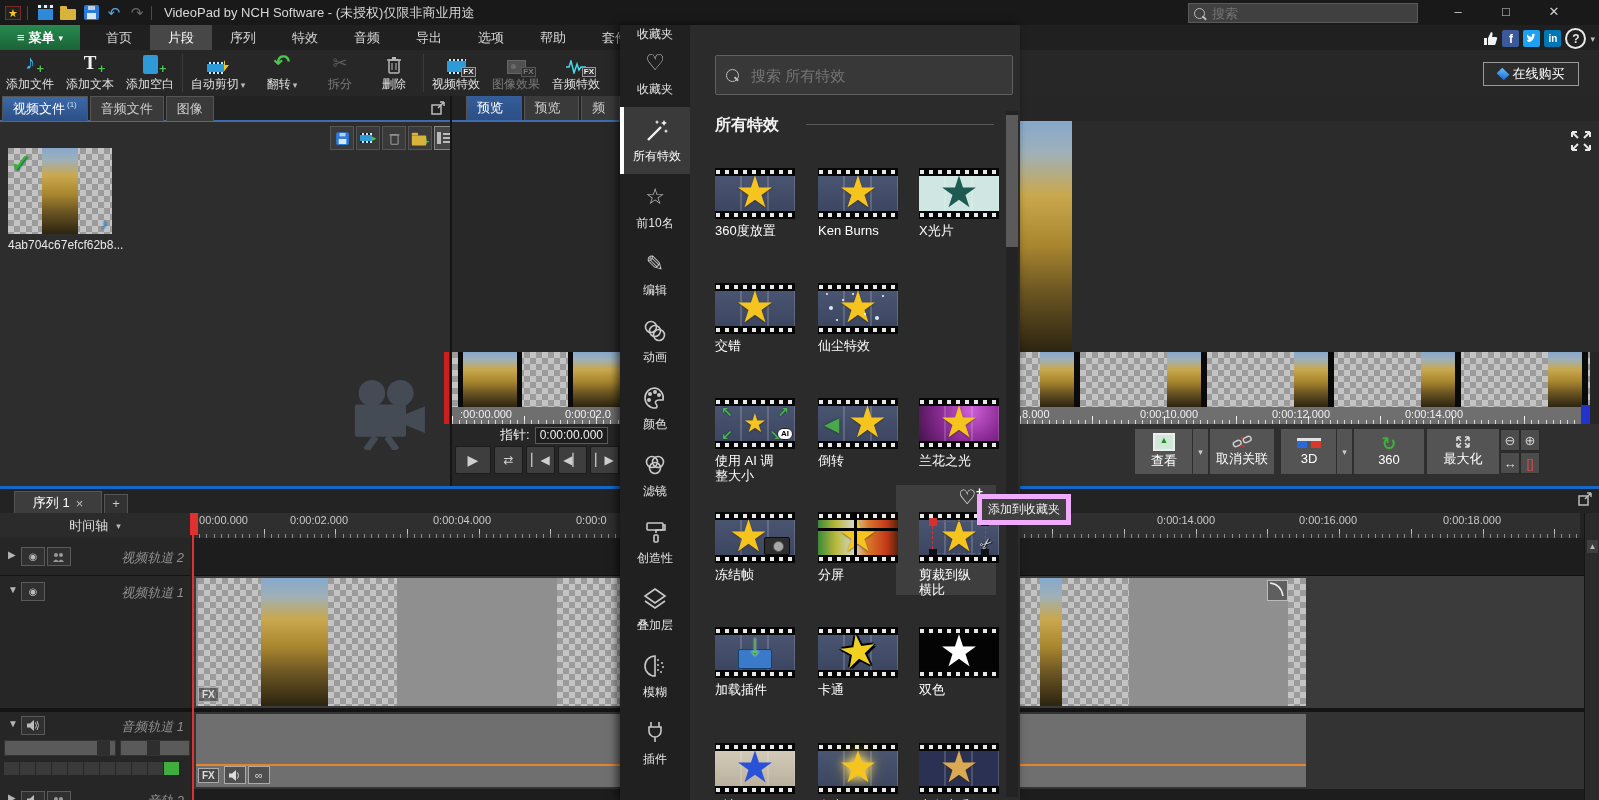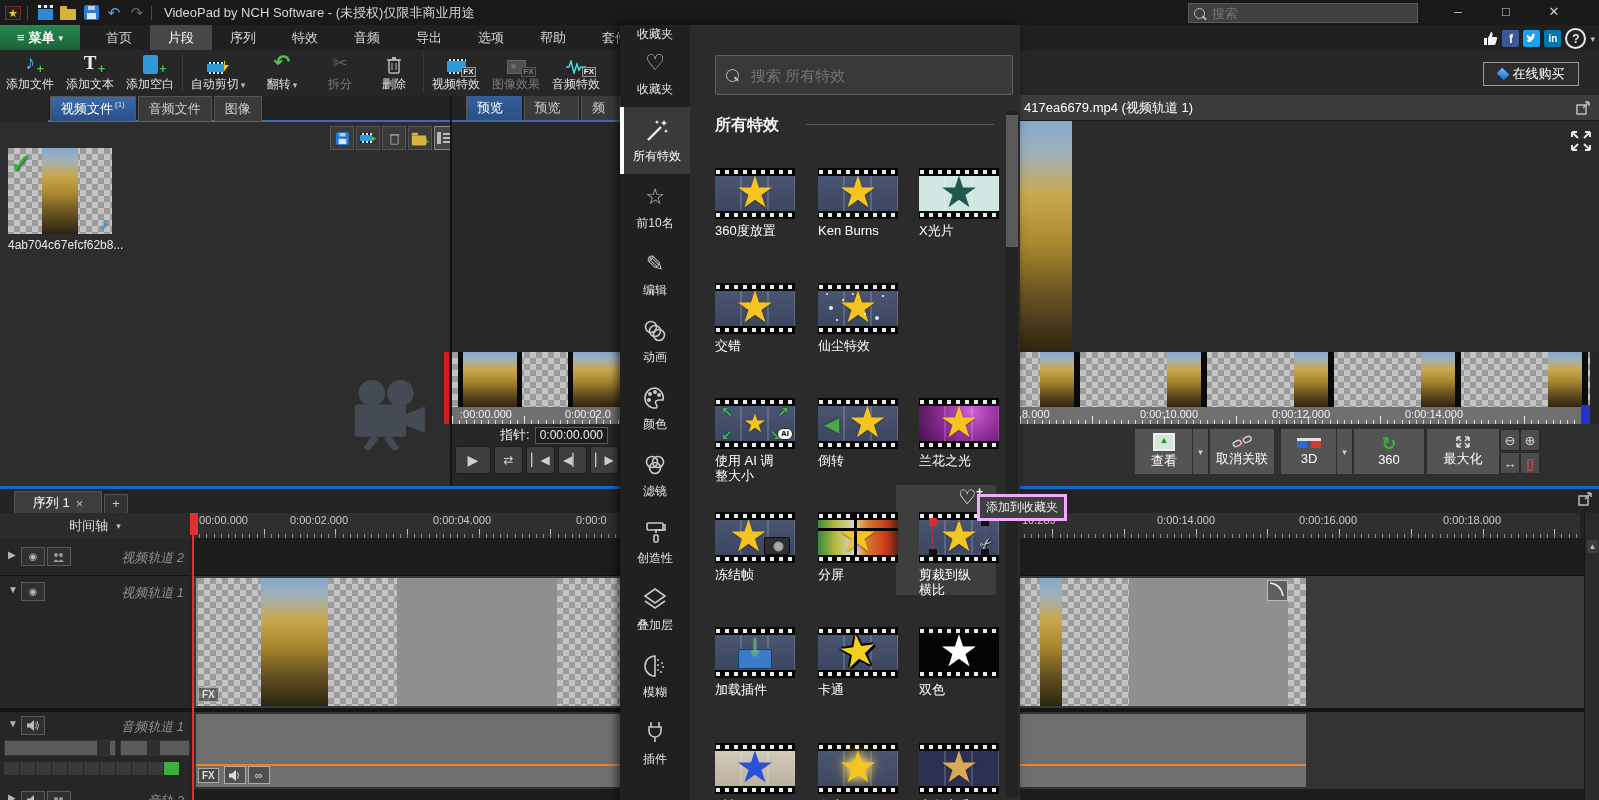--- a/index.html
+++ b/index.html
@@ -48,21 +48,21 @@
   .filmrect{width:17px;height:12px;background:#2e9ad8;position:relative;}
   .filmrect::before,.filmrect::after{content:"";position:absolute;left:0;right:0;height:2px;
     background:repeating-linear-gradient(90deg,#0b2233 0 2px,#cfe8f8 2px 4px);}
   .filmrect::before{top:0;} .filmrect::after{bottom:0;}
   .picrect{width:17px;height:12px;background:#8a8a8a;border:1px solid #bbb;position:relative;}
   .picrect::after{content:"";position:absolute;left:3px;top:3px;width:5px;height:5px;border-radius:50%;background:#c8c8c8;}
   .listic{width:14px;height:12px;border-left:4px solid #bbb;position:relative;}
   .listic::before{content:"";position:absolute;left:2px;top:1px;width:8px;height:2px;background:#bbb;box-shadow:0 4px 0 #bbb,0 8px 0 #bbb;}
   .minibtn{width:22px;height:22px;background:#3a3a3a;border:1px solid #555;display:flex;align-items:center;justify-content:center;margin-left:2px;}
   
-  .bintabs{left:0;top:96px;width:452px;height:24px;background:#222;display:flex;align-items:center;border-bottom:2px solid #3f6cae;margin-left:48px;}
+  .bintabs{left:0;top:96px;width:452px;height:24px;background:#222;display:flex;align-items:center;border-bottom:2px solid #3f6cae;}
   .btab{padding:3px 10px;margin-left:2px;background:#3a3a3a;border:1px solid #555;border-bottom:none;color:#ccc;display:flex;align-items:flex-start;gap:2px;}
   .btab.active{background:linear-gradient(#3b69a8,#2c4f86);color:#fff;}
   .btab sup{font-size:8px;color:#cfe0f8;}
   .binbody{left:0;top:122px;width:450px;height:364px;background:#2d2d2d;}
   .divider-v{left:450px;top:96px;width:2px;height:390px;background:#141414;}
   .checker{background:conic-gradient(#c4c4c4 25%,#9b9b9b 0 50%,#c4c4c4 0 75%,#9b9b9b 0) 0 0/12px 12px;}
   .treegrad{background:linear-gradient(180deg,#86a8cc 0%,#9fb0b8 14%,#c9a84e 32%,#a8862f 54%,#6b5522 74%,#2c2410 100%);}
   .clipname{color:#e8e8e8;font-size:12px;}
   .camera-ph{color:#45494f;}
   
@@ -148,21 +148,21 @@
   .plugarrow{position:absolute;left:50%;top:2px;transform:translateX(-50%);color:#3fae3f;font-size:30px;font-weight:bold;line-height:32px;text-shadow:0 0 2px #fff;}
   .sparkles{position:absolute;left:24px;top:16px;width:2px;height:2px;background:#fff;border-radius:50%;
     box-shadow:10px -6px 0 #fff,-12px 8px 0 1px #dceafc,22px 14px 0 #fff,-16px -6px 0 #eef,40px -4px 0 #fff,34px 18px 0 1px #dceafc,-6px 20px 0 #fff;}
   .crossv{position:absolute;left:36px;top:0;width:3px;height:51px;background:#000;}
   .crossh{position:absolute;left:0;top:16px;width:80px;height:3px;background:#000;}
   .hovbg{position:absolute;left:276px;top:460px;width:100px;height:110px;background:#3e3e3e;}
   .heartplus{position:absolute;left:338px;top:462px;color:#fff;font-size:20px;line-height:1;}
   .heartplus i{font-style:normal;font-size:12px;font-weight:bold;position:relative;top:-8px;}
   .fxscroll{position:absolute;left:386px;top:86px;width:12px;height:686px;background:#232323;}
   .fxthumbbar{position:absolute;left:386px;top:90px;width:12px;height:132px;background:#5a5a5a;}
-  .tooltip{left:977px;top:494px;background:#3f3f3f;border:3px solid #f0abfc;color:#f0f0f0;font-size:12px;padding:2px 6px;white-space:nowrap;z-index:60;}
+  .tooltip{left:977px;top:494px;background:#3f3f3f;border:5px solid #f0abfc;color:#f0f0f0;font-size:12px;padding:2px 6px;white-space:nowrap;z-index:60;}
   .fade-ic{position:absolute;width:19px;height:19px;background:#5f5f5f;border:1px solid #bbb;}
   svg{display:block;}
 </style>
 </head>
 <body>
 
 <div class="stage">
 
   <div class="abs titlebar">
     <span class="tb-ic">
@@ -398,29 +398,20 @@
   </div>
   <div class="abs transport" style="left:455px;top:446px;">
     <span class="trbtn" style="width:34px;font-size:14px">▶</span>
     <span class="trbtn" style="width:27px">⇄</span>
     <span class="trbtn" style="width:27px">▏◀</span>
     <span class="trbtn" style="width:27px">◀▏</span>
     <span class="trbtn" style="width:27px">▏▶</span>
     <span class="trbtn" style="width:27px">▶▏</span>
   </div>
 
-  <div class="abs pvheader">
-    <span style="margin-left:4px">417ea6679.mp4  (视频轨道 1)</span>
-    <span style="position:absolute;right:8px;top:5px">
-      <svg width="15" height="15" viewBox="0 0 15 15">
-          <rect x="1" y="5" width="9" height="9" fill="none" stroke="#bbb" stroke-width="1.5"></rect>
-          <path d="M13 2 L7 8 M13 2 l-4 0 M13 2 l0 4" stroke="#bbb" stroke-width="1.5" fill="none"></path>
-        </svg>
-    </span>
-  </div>
   <div class="abs pvarea">
     <span class="abs treegrad" style="left:0;top:0;width:52px;height:231px;"></span>
     <span class="abs" style="right:6px;top:8px">
       <svg width="24" height="24" viewBox="0 0 24 24" stroke="#e8e8e8" stroke-width="2" fill="#e8e8e8">
         <path d="M3 3 L9 9 M3 3 l5 0 M3 3 l0 5" fill="none"></path>
           <path d="M21 3 L15 9 M21 3 l-5 0 M21 3 l0 5" fill="none"></path>
         <path d="M3 21 L9 15 M3 21 l5 0 M3 21 l0 -5" fill="none"></path>
           <path d="M21 21 L15 15 M21 21 l-5 0 M21 21 l0 -5" fill="none"></path>
       </svg>
     </span>

